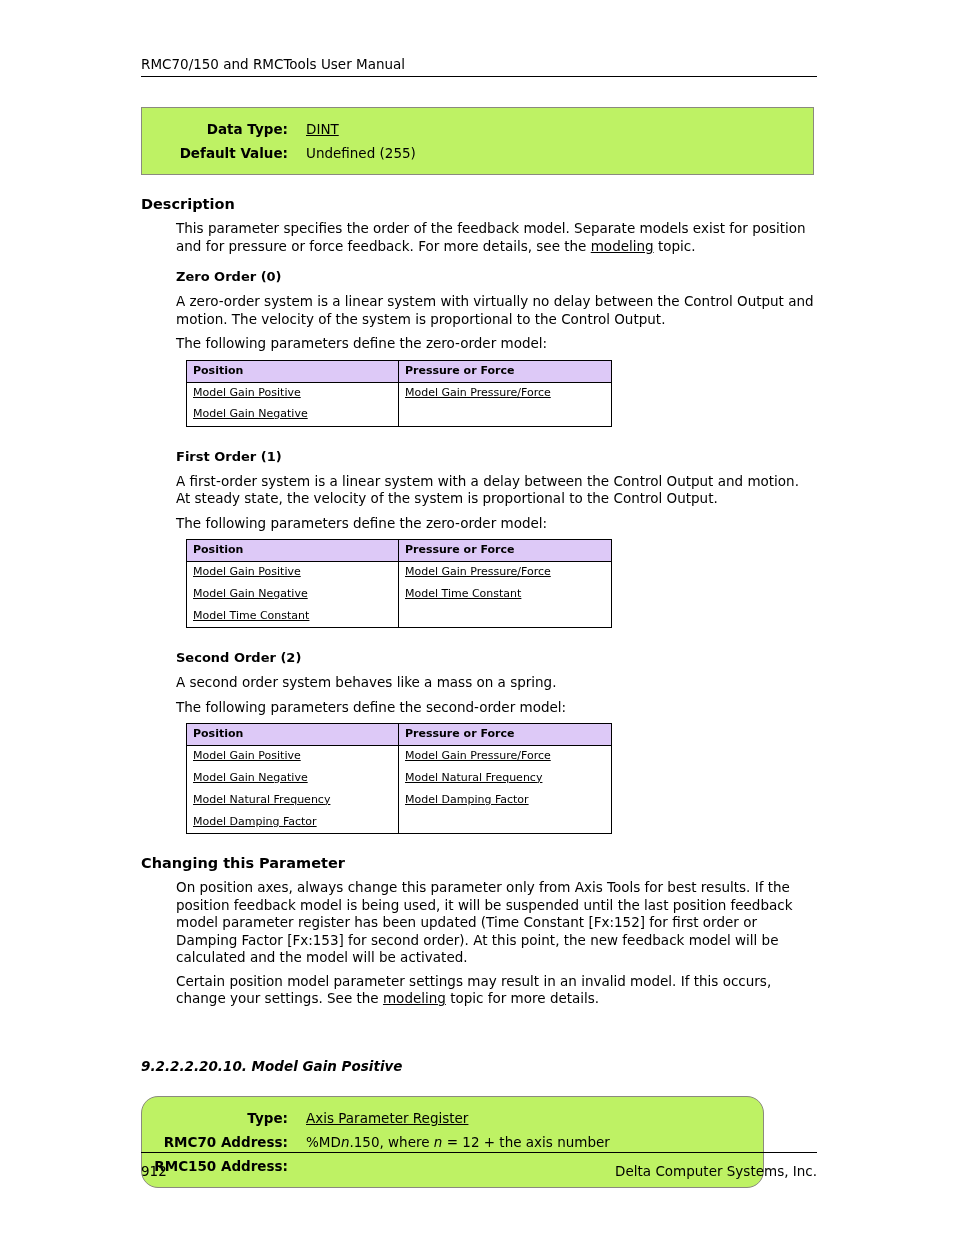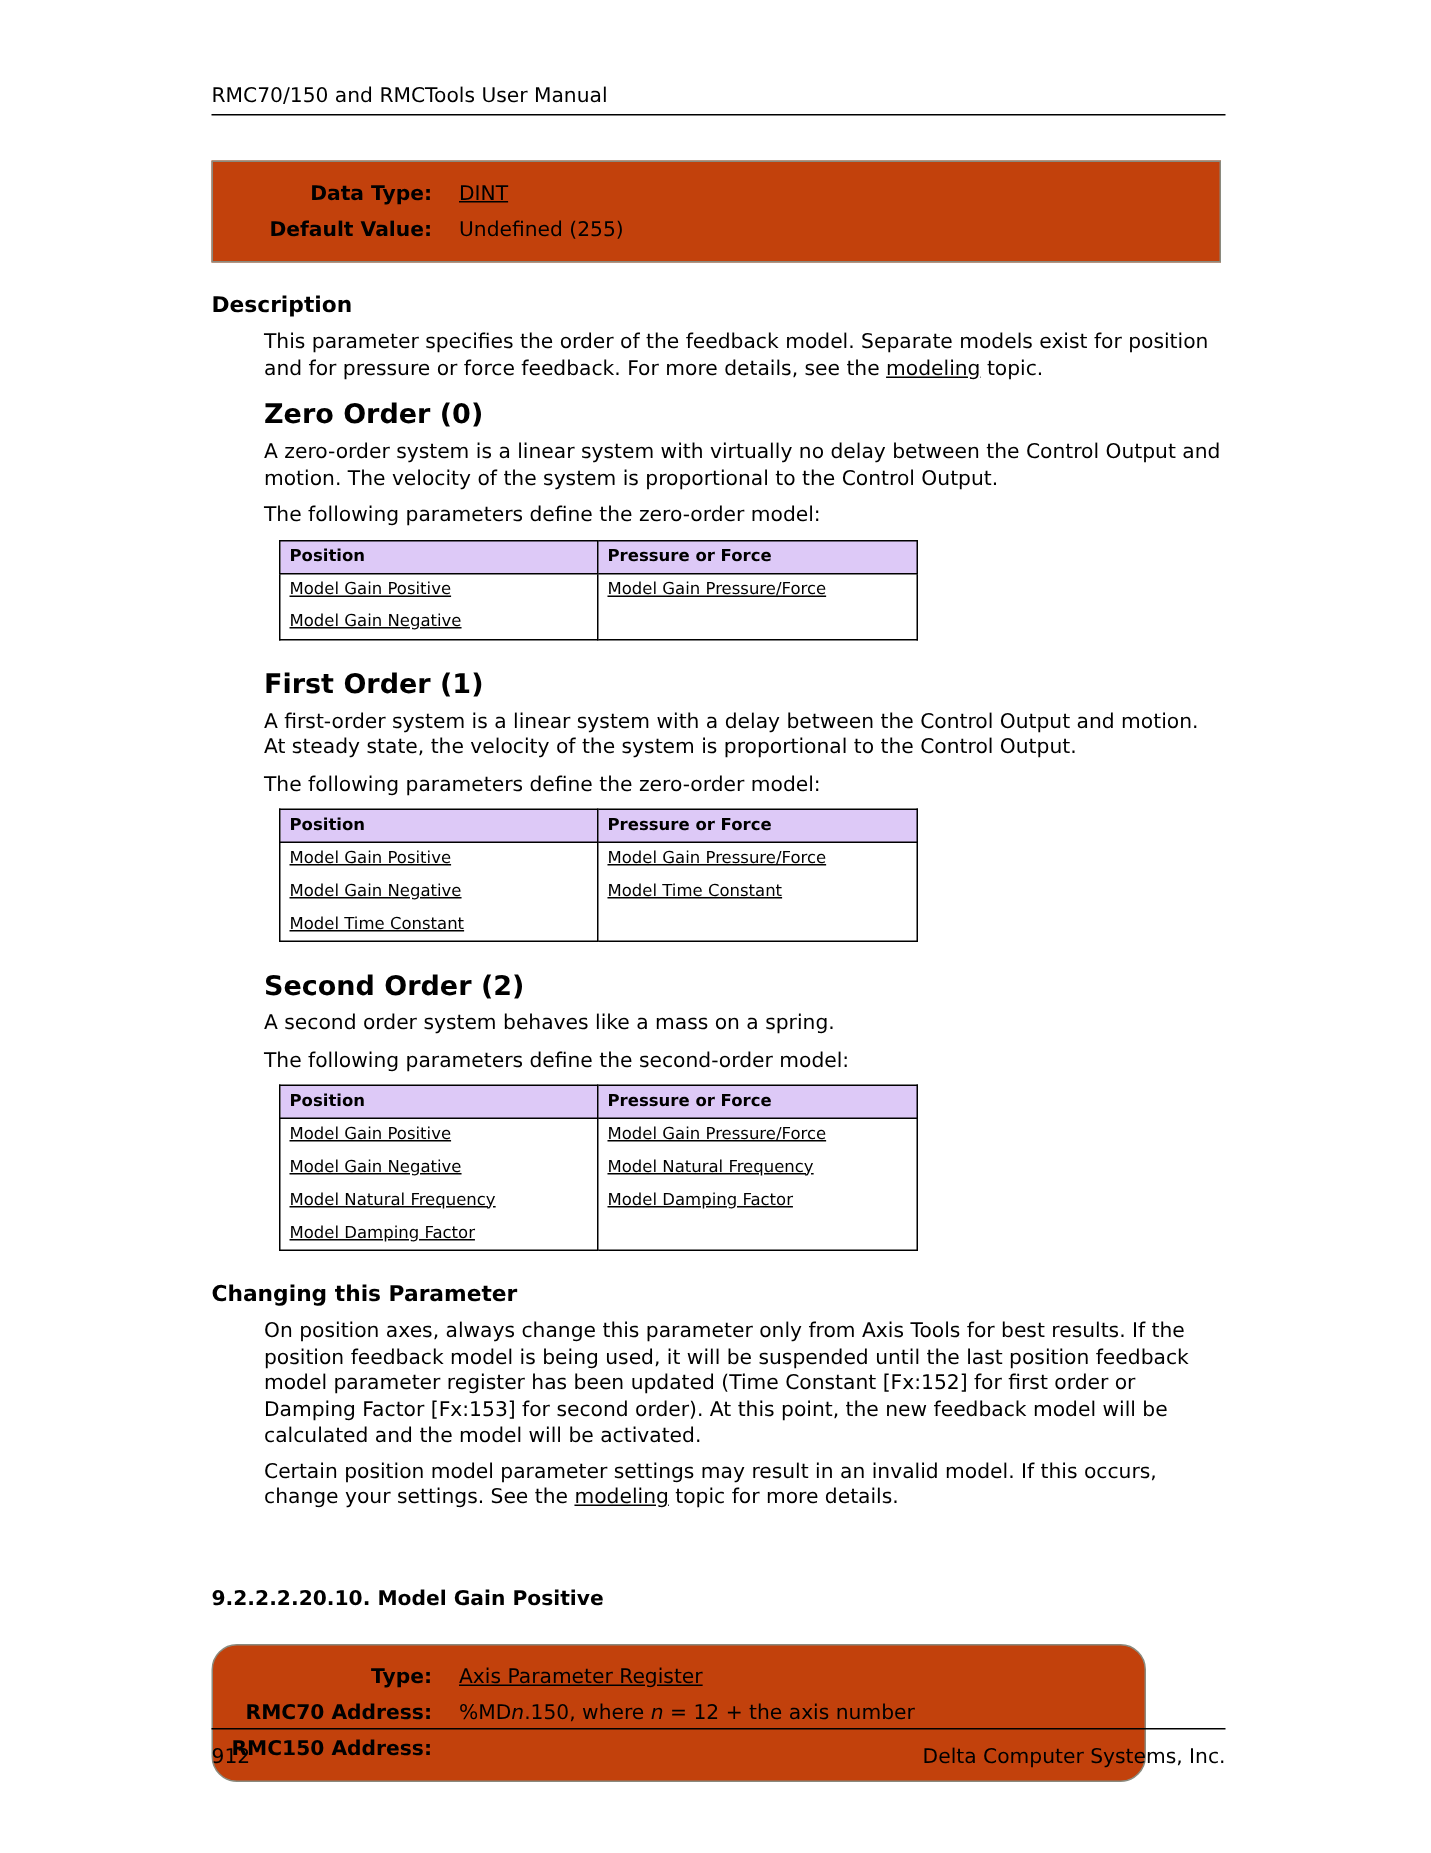--- a/index.html
+++ b/index.html
@@ -44,21 +44,21 @@
   
   .content {
     position: absolute;
     left: 141px;
     top: 107px;
     width: 676px;
   }
 
   
   .infobox {
-    background: #c2410c;
+    background: #bef264;
     border: 1px solid #8a8a7e;
     box-sizing: border-box;
     padding: 9px 0 9px 0;
   }
   .infobox.primary { width: 673px; }
   .infobox.secondary { width: 623px; border-radius: 17px; }
   .inforow {
     display: flex;
     align-items: baseline;
     line-height: 24px;
@@ -83,32 +83,33 @@
 
   
   h2.sec {
     font-size: 14.5px;
     font-weight: bold;
     margin: 19px 0 0 0;
     padding: 0;
     line-height: 20px;
   }
   h3.sub {
-    font-size: 18px;
+    font-size: 13px;
     font-weight: bold;
     margin: 0 0 0 35px;
     padding: 0;
     line-height: 20px;
   }
   h3.numbered {
     font-size: 13.5px;
     font-weight: bold;
     margin: 0;
     padding: 0;
     line-height: 20px;
+    font-style: italic;
   }
 
   p.body {
     font-size: 13.5px;
     line-height: 17.5px;
     margin: 6px 0 0 35px;
     padding: 0;
     max-width: 642px;
   }
   p.body.tight { margin-top: 7px; }

